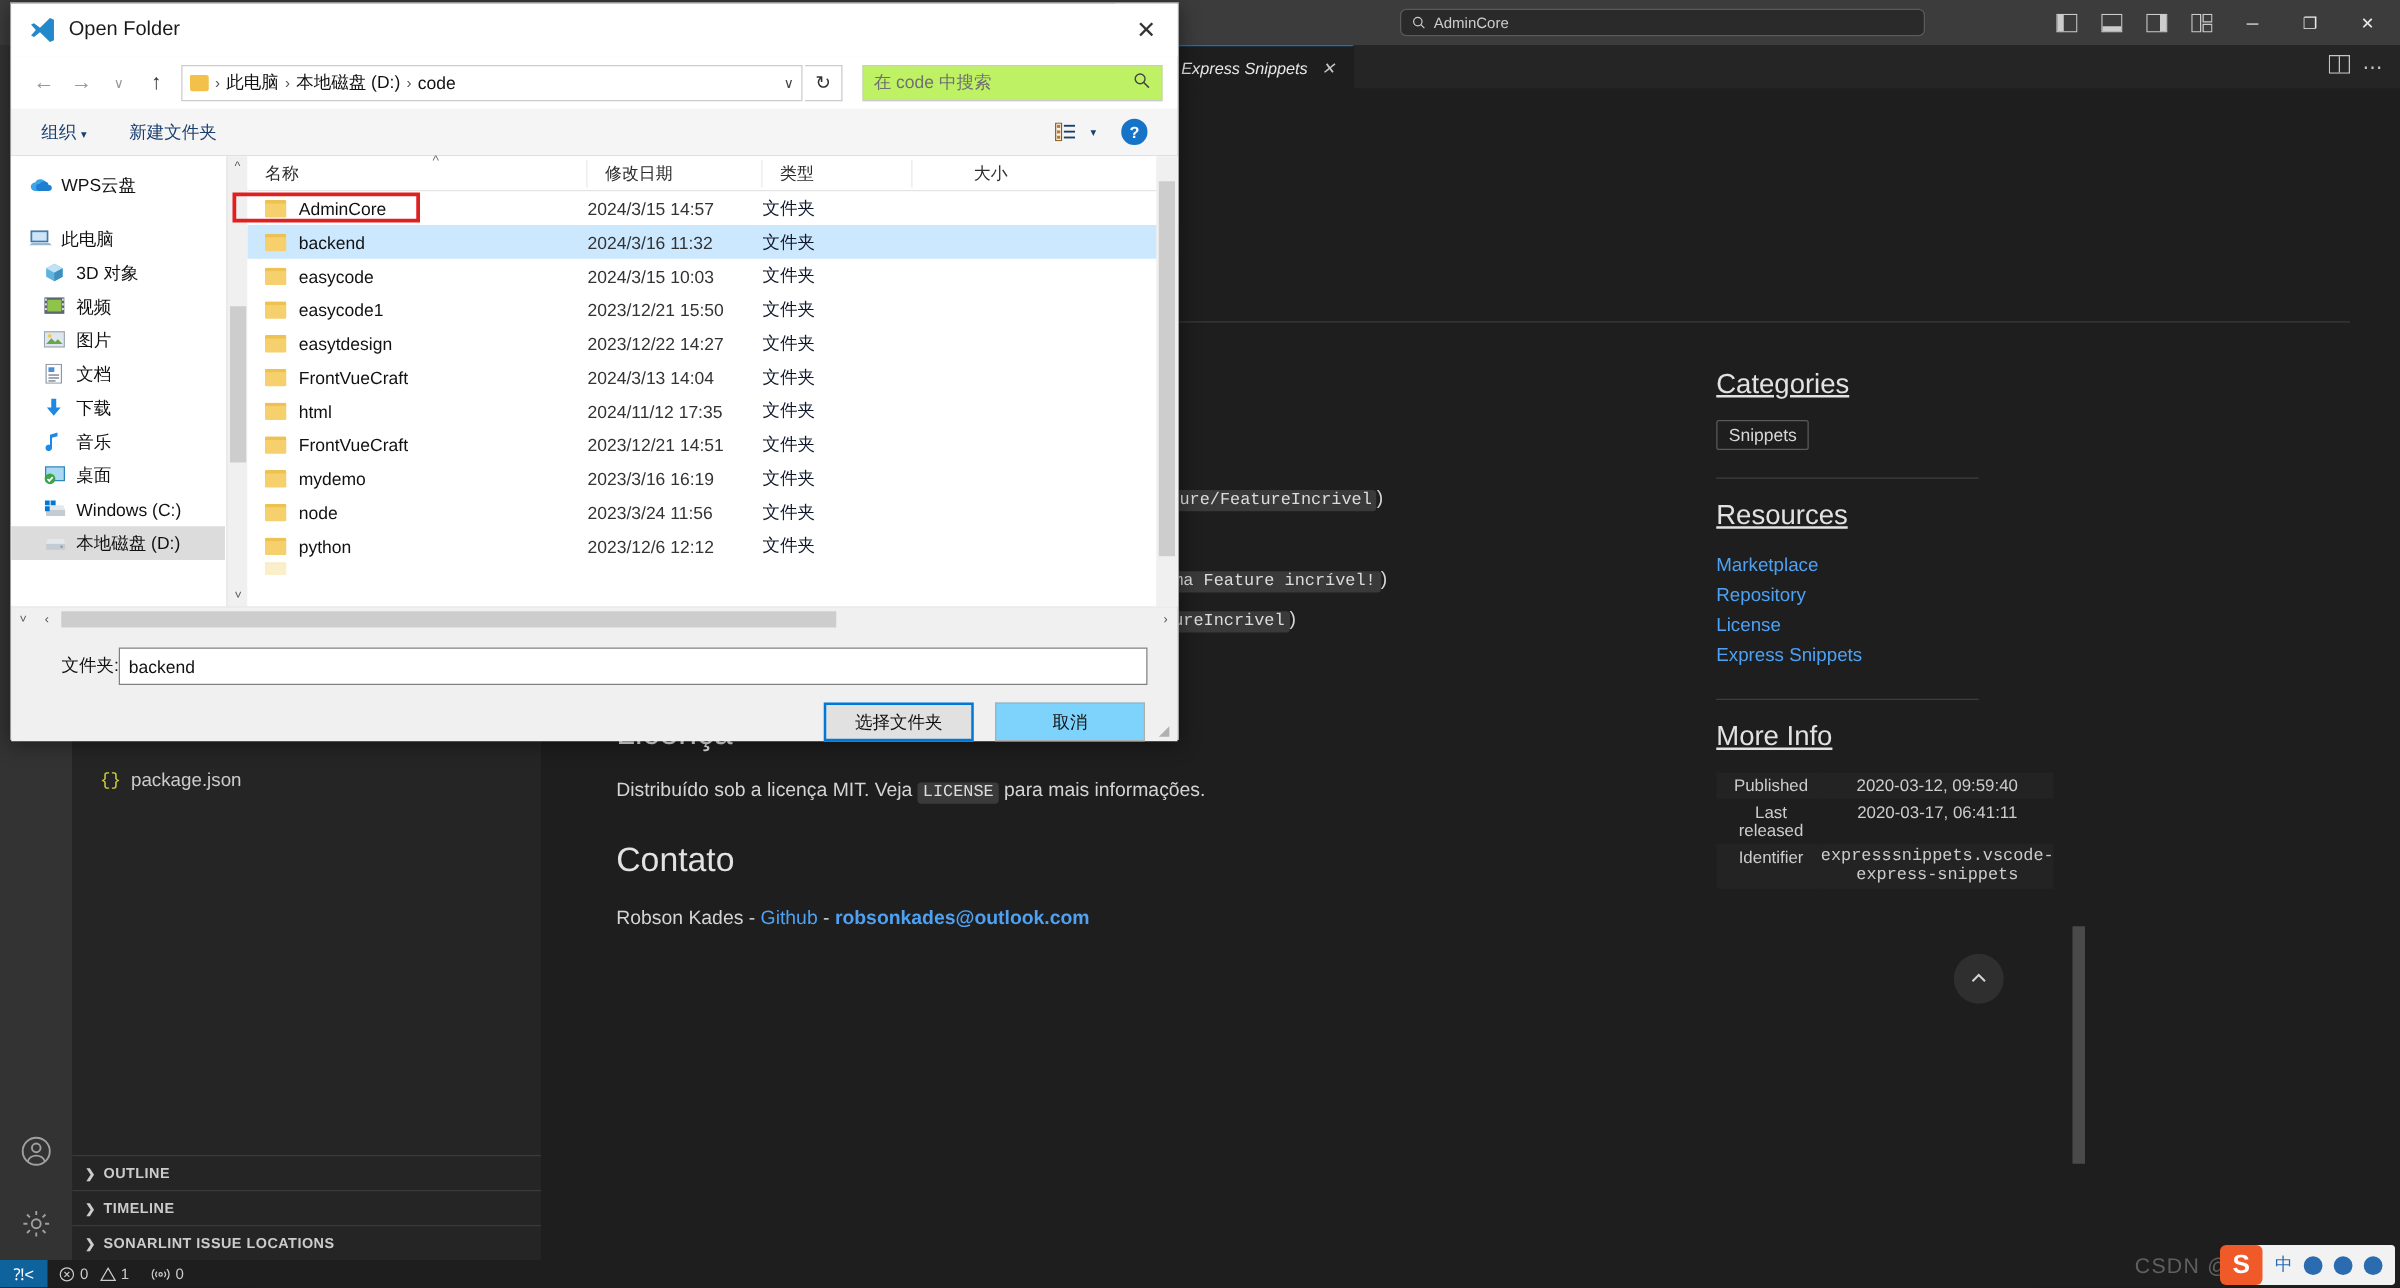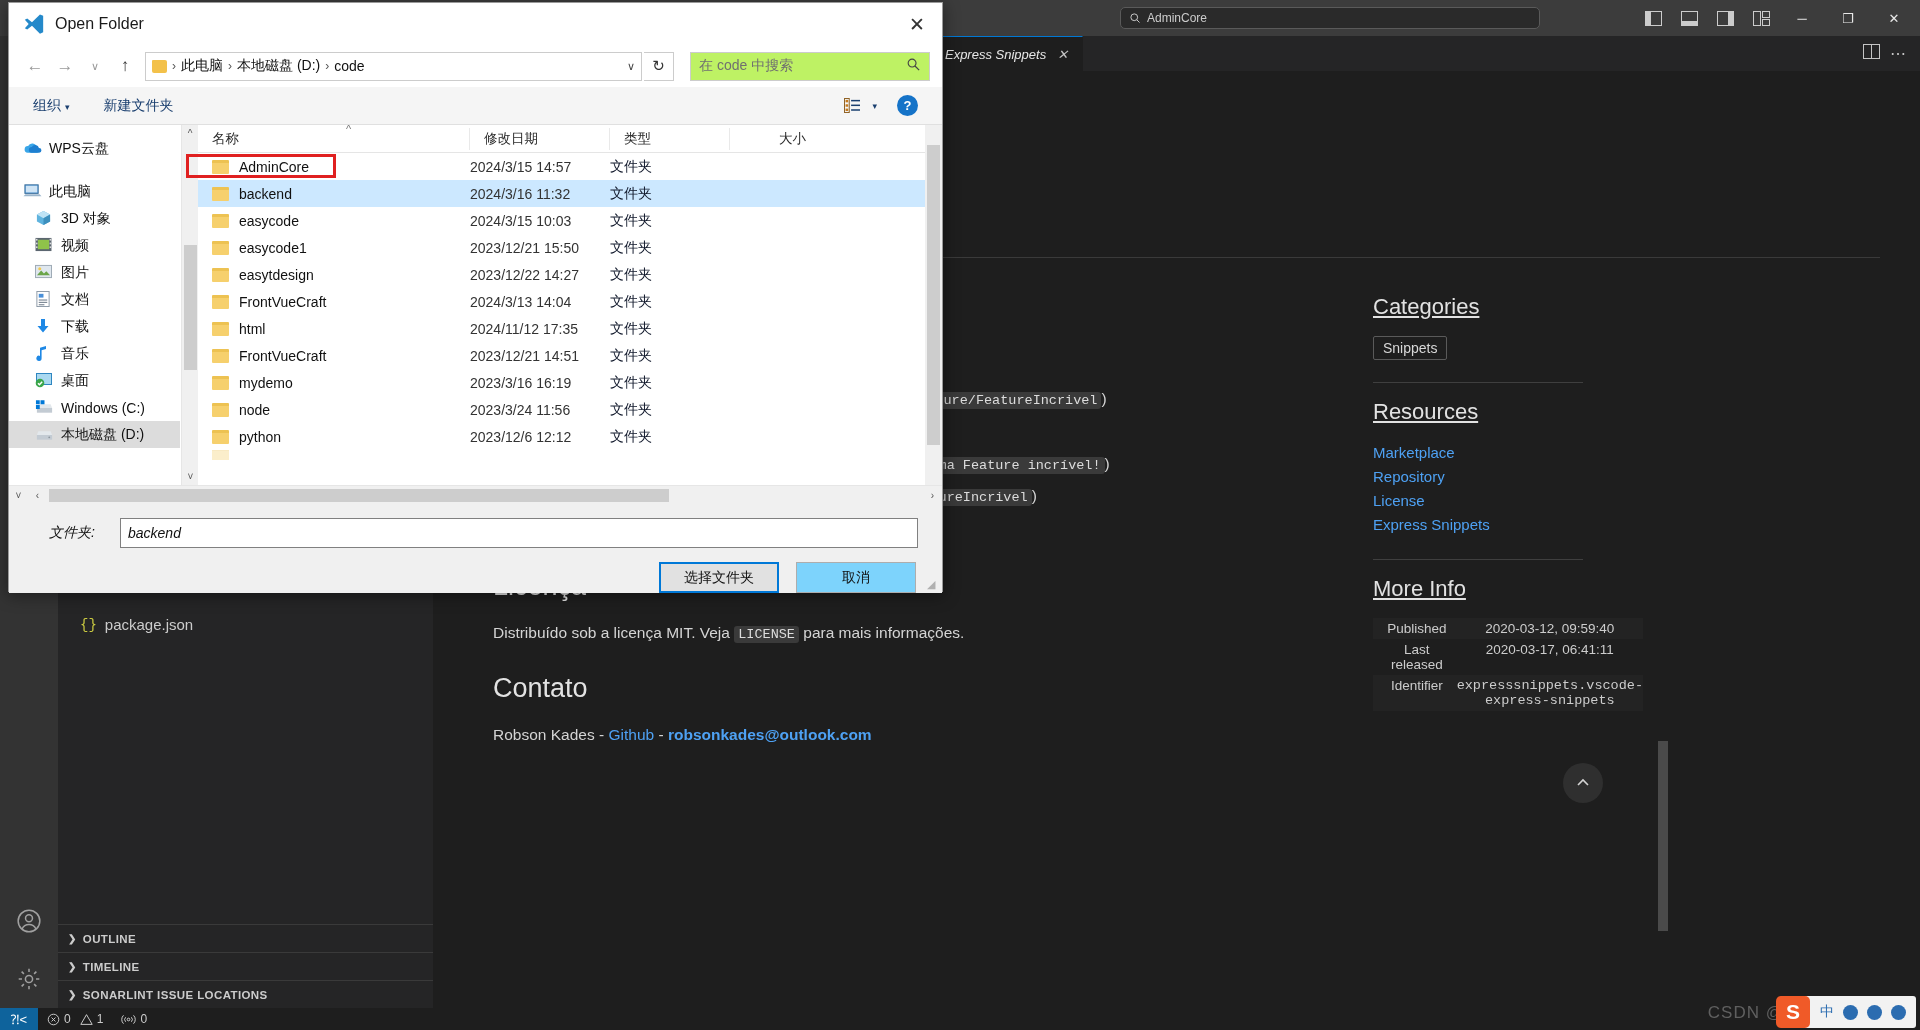--- a/index.html
+++ b/index.html
@@ -276,21 +276,21 @@
 
   .dlg-hscroll {
     height:19px; background:#f0f0f0; display:flex; align-items:center;
     border-top:1px solid #e6e6e6;
   }
   .hs-btn { width:19px; text-align:center; font-size:10px; color:#555; }
   .hs-track { flex:1; position:relative; height:13px; }
   .hs-thumb { position:absolute; left:2px; top:0; width:620px; height:13px; background:#cdcdcd; }
 
   .dlg-footer { background:#f0f0f0; padding:14px 24px 0 24px; }
-  .ff-row { display:flex; align-items:center; gap:25px;font-style:italic; }
+  .ff-row { display:flex; align-items:center; gap:0; }
   .ff-label { font-size:14px; color:#111; width:62px; text-align:right; }
   .ff-input {
     flex:1; height:30px; border:1px solid #808080; background:#fff;
     display:flex; align-items:center; padding:0 7px; font-size:14px; color:#111;
   }
   .ff-buttons { display:flex; justify-content:flex-end; gap:17px; margin-top:14px; padding-right:2px; }
   .dlg-btn {
     width:120px; height:31px; background:#7dd3fc; border:1px solid #adadad;
     display:flex; align-items:center; justify-content:center; font-size:14px; color:#111;
   }

